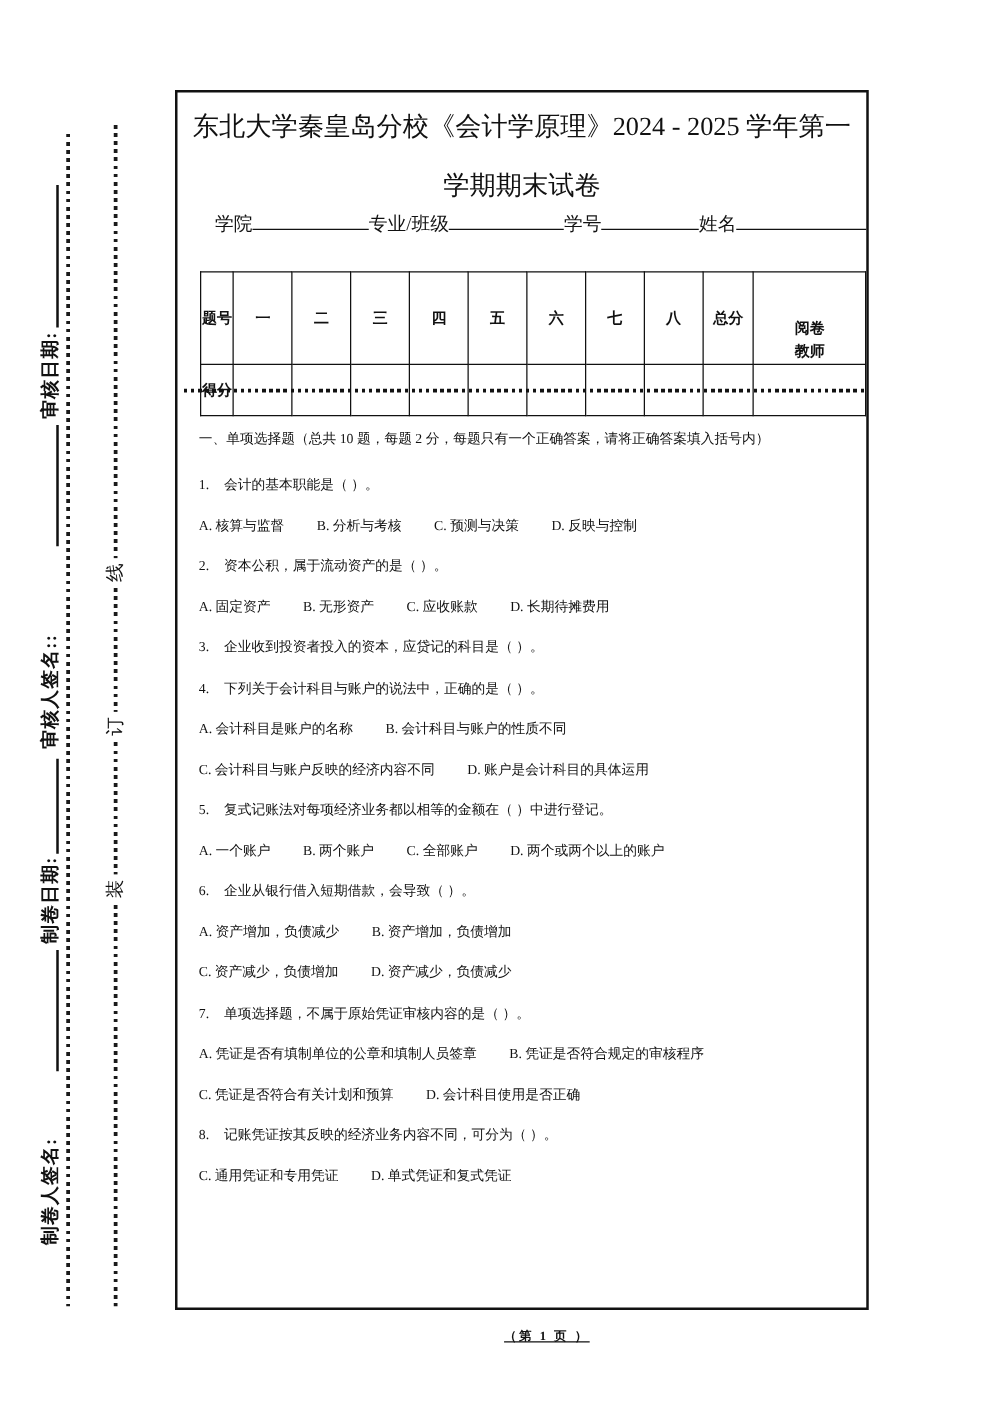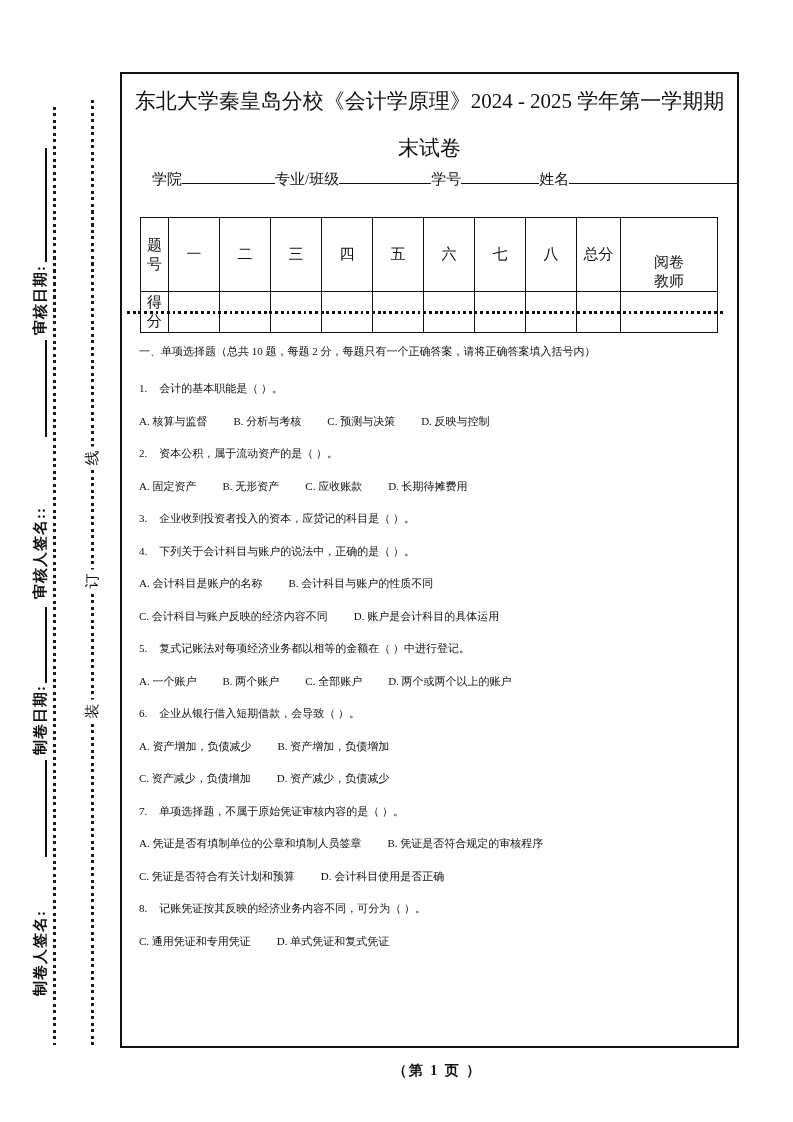--- a/index.html
+++ b/index.html
@@ -18,39 +18,39 @@
   .dot-line{
     position:absolute;width:3px;
     background-image:repeating-linear-gradient(180deg,#1a1a1a 0 3px,transparent 3px 6.5px);
   }
   .bind-char{
     position:absolute;left:92px;font-size:15px;background:#fff;padding:0 4px;
     transform:translate(-50%,-50%) rotate(-90deg);
   }
   
   .paper{
-    position:absolute;left:120px;top:72px;width:619px;height:976px;
+    position:absolute;left:140px;top:72px;width:555px;height:976px;
     border:2px solid #111;box-sizing:border-box;overflow:hidden;
   }
   .title{
     position:absolute;top:4px;left:9px;right:9px;text-align:center;
     font-size:21px;line-height:47px;font-weight:normal;margin:0;
   }
   .fields{
     position:absolute;top:92px;left:30px;right:14px;height:26px;
     font-size:15px;white-space:nowrap;
   }
   .blank{
     display:inline-block;border-bottom:1.5px solid #111;height:17px;
     vertical-align:baseline;
   }
   
   .score-table{
     position:absolute;top:143px;left:18px;border-collapse:collapse;
-    table-layout:fixed;font-size:15px;
+    table-layout:fixed;font-size:12px;font-weight:bold;
   }
   .score-table td{
     border:1.5px solid #111;text-align:center;vertical-align:middle;
     padding:0;line-height:19px;
   }
   .score-table tr.hdr td{height:44px;}
   .score-table tr.score td{height:40px;}
   .stack2{display:inline-block;width:2.2em;line-height:19px;margin-top:35px;}
   
   .dotted-sep{
@@ -60,21 +60,21 @@
   
   .exam-body{position:absolute;top:264px;left:17px;right:5px;font-size:11px;}
   .section-title{line-height:27px;margin:0 0 7px 0;}
   .exam-line{height:32.5px;line-height:32.5px;white-space:nowrap;overflow:hidden;}
   .qnum{margin-right:12px;}
   .option-row .option{margin-right:26px;margin-top:40px;}
   .option-row .option:last-child{margin-right:0;}
   
   .footer{
     position:absolute;top:1062px;left:128px;width:619px;text-align:center;
-    font-size:14px;font-weight:bold;letter-spacing:2px;
+    font-size:10px;font-weight:bold;letter-spacing:2px;text-decoration:underline;
   }
 </style>
 </head>
 <body>
 
 <aside class="sidebar">
 
   <span class="sig-blank" style="top:148px;height:114px;"></span>
   <span class="sig-blank" style="top:340px;height:97px;"></span>
   <span class="sig-blank" style="top:607px;height:76px;"></span>

